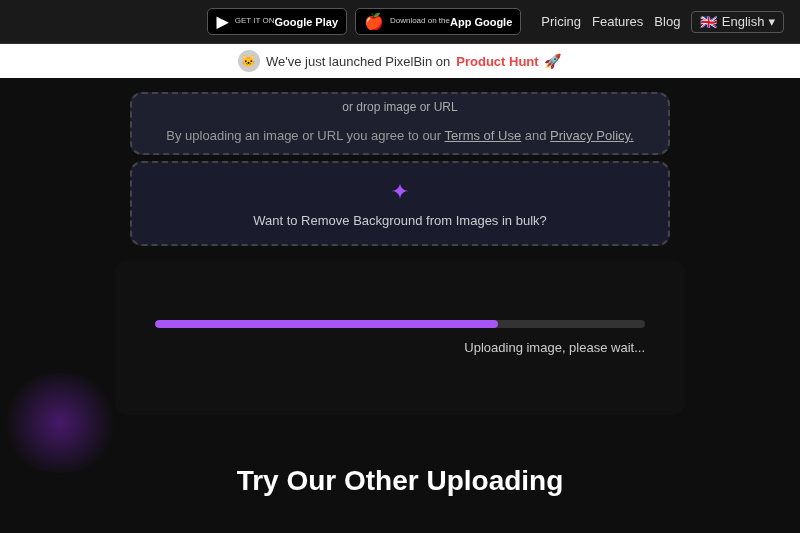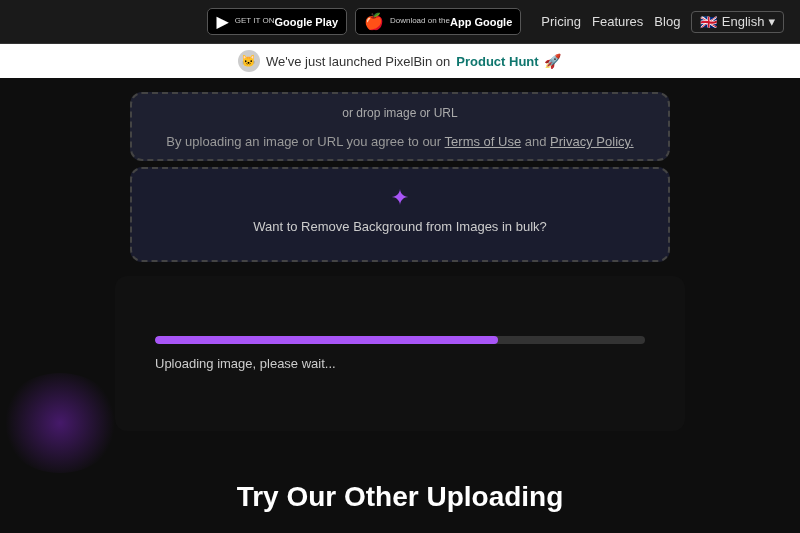--- a/index.html
+++ b/index.html
@@ -90,41 +90,41 @@
       border-radius: 50%;
       background: #ccc;
       display: flex;
       align-items: center;
       justify-content: center;
       font-size: 10px;
       flex-shrink: 0;
       overflow: hidden;
     }
     .announcement a {
-      color: #0f766e;
+      color: #ef4444;
       text-decoration: none;
       font-weight: 600;
     }
     .rocket { font-size: 14px; }
 
     
     .main-content {
       padding-top: 88px;
       display: flex;
       flex-direction: column;
       align-items: center;
     }
 
     
     .upload-box {
       width: 540px;
       background: #1e2030;
       border: 2px dashed #444;
       border-radius: 12px;
-      padding: 12px 20px 10px;
+      padding: 6px 20px 10px;
       display: flex;
       flex-direction: column;
       align-items: center;
       margin-top: 4px;
     }
     .upload-drop-text {
       font-size: 12px;
       color: #aaa;
       margin-bottom: 8px;
     }
@@ -151,21 +151,20 @@
       margin-top: 6px;
     }
     .bulk-icon {
       font-size: 22px;
       color: #a855f7;
       margin-bottom: 8px;
     }
     .bulk-text {
       font-size: 13px;
       color: #ccc;
-      margin-bottom: 10px;
     }
     .early-access-btn {
       background: transparent;
       border: none;
       color: #a855f7;
       font-size: 14px;
       font-weight: 600;
       cursor: pointer;
       display: flex;
       align-items: center;
@@ -174,21 +173,21 @@
 
     
     .progress-area {
       width: 570px;
       background: #111;
       border-radius: 12px;
       margin-top: 14px;
       padding: 60px 40px 60px;
       display: flex;
       flex-direction: column;
-      align-items: flex-start;
+      align-items: flex-end;
       gap: 12px;
     }
     .progress-bar-container {
       width: 100%;
       height: 8px;
       background: #333;
       border-radius: 10px;
       overflow: hidden;
     }
     .progress-bar-fill {

